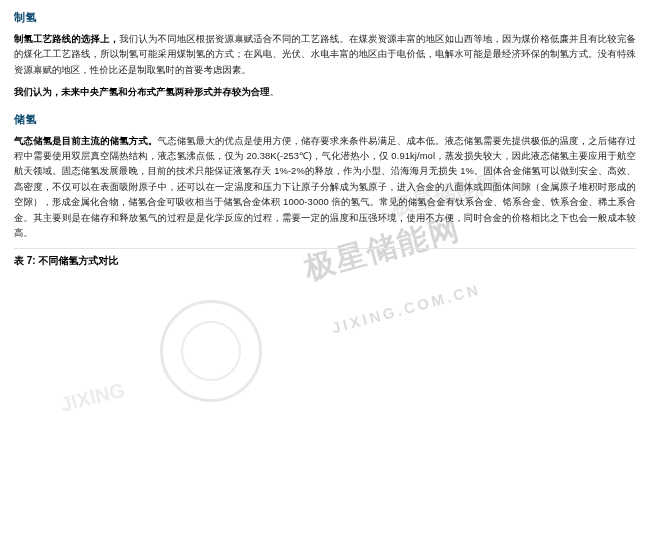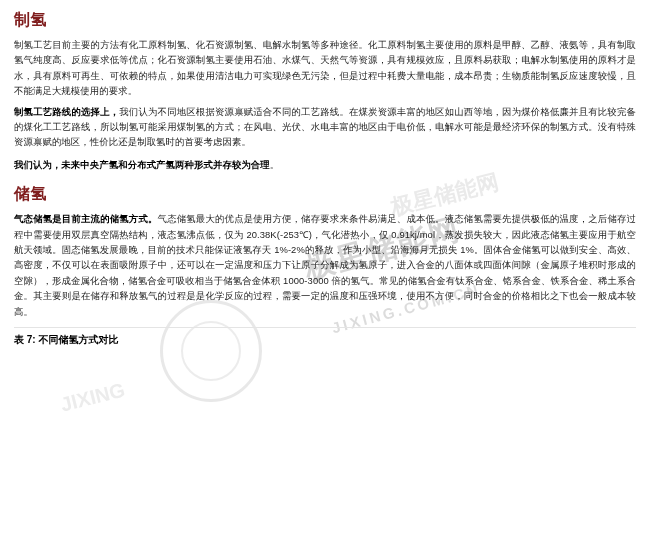--- a/index.html
+++ b/index.html
@@ -16,23 +16,23 @@
     position: relative;
   }
   .page {
     position: relative;
     width: 650px;
     height: 546px;
     box-sizing: border-box;
     padding: 10px 14px 0 14px;
   }
   .doc-heading {
-    font-size: 16px;
+    font-size: 11px;
     font-weight: bold;
-    color: #7f1d1d;
+    color: #0c4a6e;
     margin: 0 0 6px 0;
     letter-spacing: 0.5px;
   }
   .para {
     font-size: 9.4px;
     line-height: 15.4px;
     color: #1c1c1c;
     margin: 0 0 5px 0;
     text-align: justify;
     text-justify: inter-ideograph;
@@ -129,21 +129,20 @@
 
   <div class="wm-circle"></div>
   <div class="watermark wm-faint-1">极星储能网</div>
   <div class="watermark wm-main">极星储能网</div>
   <div class="watermark wm-sub">JIXING.COM.CN</div>
   <div class="watermark wm-faint-2">JIXING</div>
 
   <div class="content">
 
     <h2 class="doc-heading">制氢</h2>
-    <p class="para">制氢工艺目前主要的方法有化工原料制氢、化石资源制氢、电解水制氢等多种途径。化工原料制氢主要使用的原料是甲醇、乙醇、液氨等，具有制取氢气纯度高、反应要求低等优点；化石资源制氢主要使用石油、水煤气、天然气等资源，具有规模效应，且原料易获取；电解水制氢使用的原料才是水，具有原料可再生、可依赖的特点，如果使用清洁电力可实现绿色无污染，但是过程中耗费大量电能，成本昂贵；生物质能制氢反应速度较慢，且不能满足大规模使用的要求。</p>
     <p class="para para-block"><b>制氢工艺路线的选择上，</b><span>我们认为不同地区根据资源禀赋适合不同的工艺路线。在煤炭资源丰富的地区如山西等地，因为煤价格低廉并且有比较完备的煤化工工艺路线，所以制氢可能采用煤制氢的方式；在风电、光伏、水电丰富的地区由于电价低，电解水可能是最经济环保的制氢方式。没有特殊资源禀赋的地区，性价比还是制取氢时的首要考虑因素。</span></p>
 
     <div class="section-gap"></div>
 
     <p class="para"><b>我们认为，未来中央产氢和分布式产氢两种形式并存较为合理</b><span>。</span></p>
 
     <div class="section-gap"></div>
 
     <h2 class="doc-heading">储氢</h2>
     <p class="para"><b>气态储氢是目前主流的储氢方式。</b><span>气态储氢最大的优点是使用方便，储存要求来条件易满足、成本低。液态储氢需要先提供极低的温度，之后储存过程中需要使用双层真空隔热结构，液态氢沸点低，仅为 20.38K(-253℃)，气化潜热小，仅 0.91kj/mol，蒸发损失较大，因此液态储氢主要应用于航空航天领域。固态储氢发展最晚，目前的技术只能保证液氢存天 1%-2%的释放，作为小型、沿海海月无损失 1%。固体合金储氢可以做到安全、高效、高密度，不仅可以在表面吸附原子中，还可以在一定温度和压力下让原子分解成为氢原子，进入合金的八面体或四面体间隙（金属原子堆积时形成的空隙），形成金属化合物，储氢合金可吸收相当于储氢合金体积 1000-3000 倍的氢气。常见的储氢合金有钛系合金、铬系合金、铁系合金、稀土系合金。其主要则是在储存和释放氢气的过程是是化学反应的过程，需要一定的温度和压强环境，使用不方便，同时合金的价格相比之下也会一般成本较高。</span></p>

